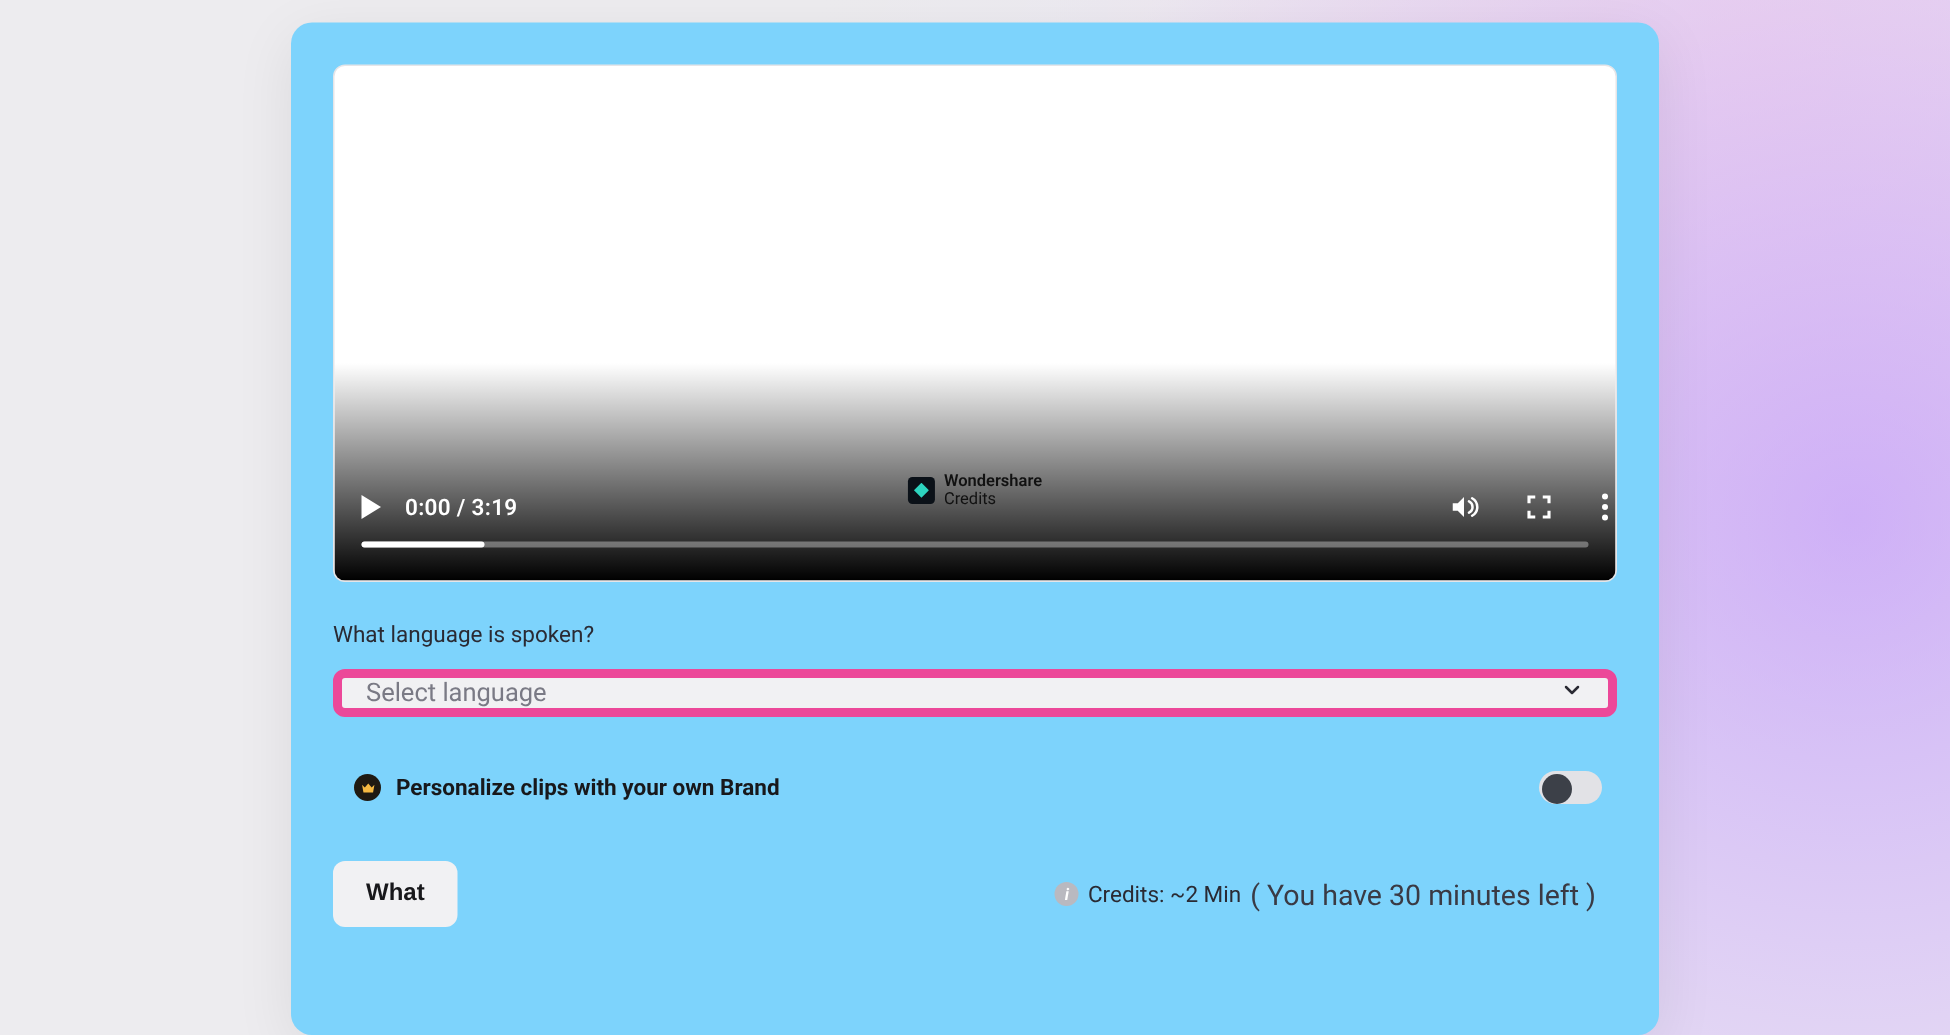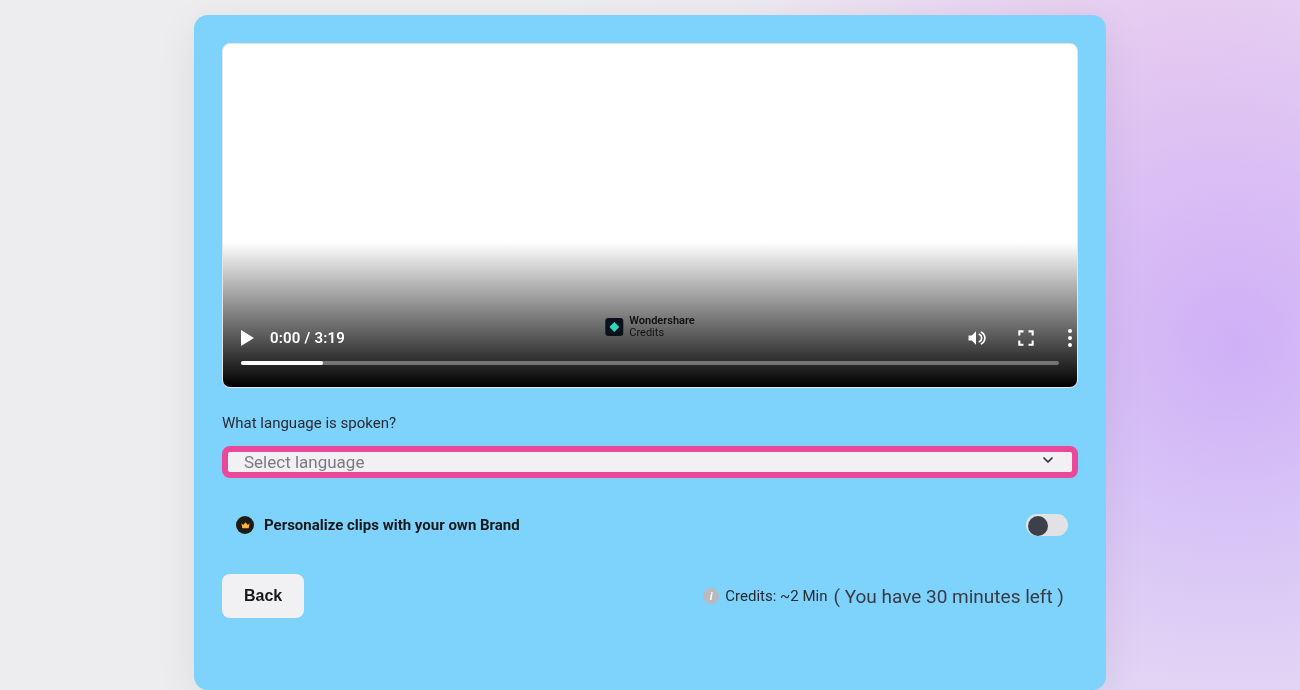--- a/index.html
+++ b/index.html
@@ -284,21 +284,21 @@
           <path d="M3 7l4 4 5-6 5 6 4-4-2 11H5L3 7z"></path>
         </svg>
     </div>
     <div class="brand-text">Personalize clips with your own Brand</div>
     <div class="toggle">
       <div class="toggle-knob"></div>
     </div>
   </div>
 
   <div class="footer-row">
-    <button class="back-btn">Back</button>
+    <button class="back-btn">What</button>
 
     <div class="credits-wrap">
       <div class="info-icon">i</div>
       <span class="credits-main">Credits: ~2 Min</span>
       <span class="credits-sub">( You have 30 minutes left )</span>
     </div>
 
   </div>
 
 </div>

